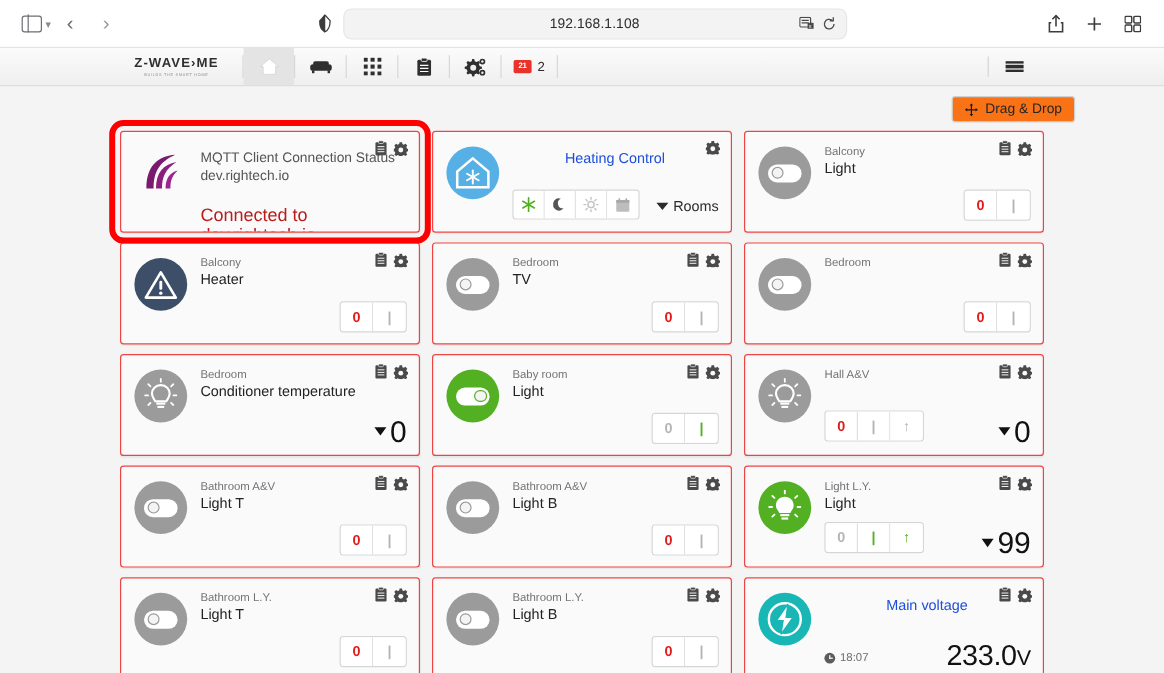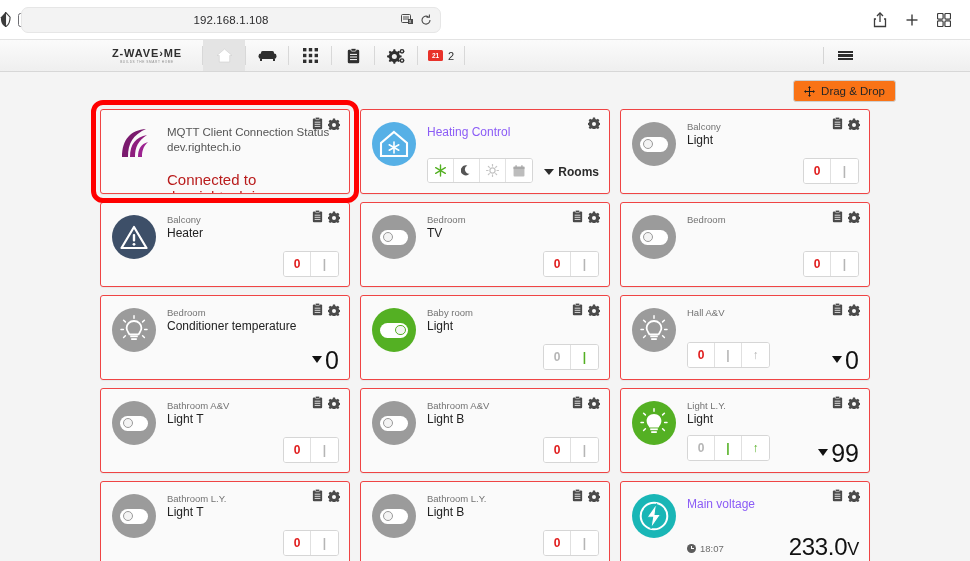--- a/index.html
+++ b/index.html
@@ -26,21 +26,21 @@
   }
   .chrome-btn svg { display: block; }
   .sidebar-glyph { width: 17px; height: 14px; border: 1.4px solid #6e6e73; border-radius: 2.5px; position: relative; }
   .sidebar-glyph:after { content: ""; position: absolute; left: 4.5px; top: -1.4px; bottom: -1.4px; width: 1.4px; background: #6e6e73; }
   .chev-down { font-size: 9px; color: #8a8a8e; margin-left: -4px; }
   .arrow { font-size: 17px; color: #6a6a6e; font-weight: 300; line-height: 1; }
   .arrow.dim { color: #9b9b9f; }
 
   .chrome-center {
     position: absolute; left: 0; right: 0;
-    display: flex; align-items: center; gap: 10px;
+    display: flex; align-items: center; justify-content: center; gap: 10px;
     pointer-events: none;
   }
   .shield-icon { width: 11px; height: 15px; pointer-events: auto; }
   .url-bar {
     width: 420px; height: 26px;
     background: #f3f3f3; border: 1px solid #e6e6e6;
     border-radius: 7px;
     display: flex; align-items: center; justify-content: center;
     position: relative;
     pointer-events: auto;
@@ -159,21 +159,21 @@
   .toggle .knob {
     position: absolute; top: 2px; left: 2.5px;
     width: 10.5px; height: 10.5px; border-radius: 50%;
     background: #f4f4f4; border: 1.3px solid #9b9b9b;
   }
   .toggle.on .knob { left: auto; right: 2.5px; border-color: #54b023; }
 
   .card-text { flex: 1; min-width: 0; padding-top: 2px; }
   .card-room { font-size: 9.5px; color: #737373; line-height: 12px; white-space: nowrap; }
   .card-title { font-size: 12px; color: #222; line-height: 15px; white-space: nowrap; }
-  .card-single-title { font-size: 12px; color: #8b5cf6; line-height: 15px; padding-top: 4px; }
+  .card-single-title { font-size: 12px; color: #1d4ed8; line-height: 15px; padding-top: 4px; text-align: center; }
 
   .btn-group {
     position: absolute;
     display: flex;
     border: 1px solid #d6d6d6; border-radius: 3px;
     background: #fff;
     overflow: hidden;
   }
   .btn-group.bottom-right { right: 10px; bottom: 9px; }
   .btn-group.mid-left { left: 66px; bottom: 11px; }
@@ -211,21 +211,21 @@
   .clock-dot:after { content:""; position:absolute; left:4px; top:2px; width:1px; height:3px; background:#fff; }
   .clock-dot:before { content:""; position:absolute; left:4px; top:4.3px; width:3px; height:1px; background:#fff; }
 
   
   .mode-group { position: absolute; left: 66px; bottom: 10px; display: flex; border: 1px solid #d6d6d6; border-radius: 3px; background:#fff; overflow:hidden; }
   .mode-btn { width: 26px; height: 23px; display:flex; align-items:center; justify-content:center; border-right: 1px solid #e2e2e2; background:#fff; cursor:pointer; color:#b9b9b9; font-size: 13px; }
   .mode-btn:last-child { border-right:none; }
   .mode-btn.active { color: #54b023; }
   .rooms-link {
     position: absolute; right: 10px; bottom: 14px;
-    font-size: 12px; font-weight: bold; color: #2b2b2b;
+    font-size: 12px; font-weight: normal; color: #2b2b2b;
     display: flex; align-items: center; gap: 4px; cursor: pointer;
   }
   .caret-small { width:0;height:0;border-left:5px solid transparent;border-right:5px solid transparent;border-top:6px solid #2b2b2b; }
 
   .mqtt-title { font-size: 11.5px; color: #555; line-height: 15px; padding-top: 4px; }
   .mqtt-status { font-size: 15px; color: #b91c1c; margin-top: 16px; }
 </style>
 </head>
 <body>
 

